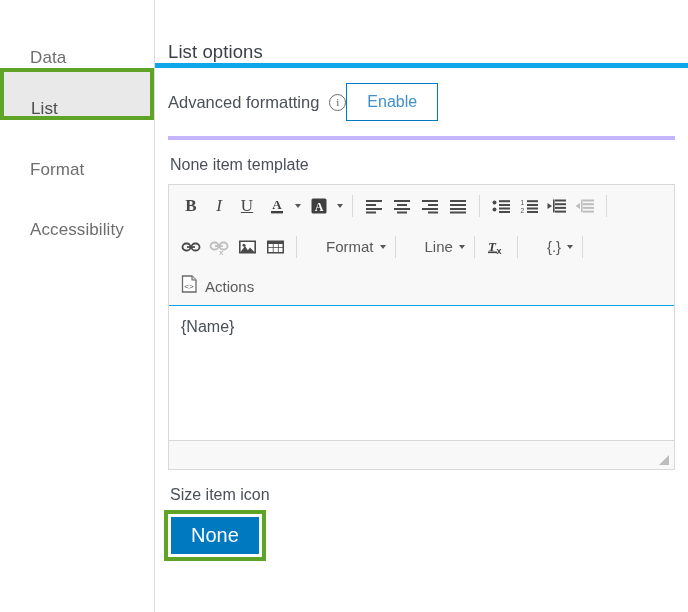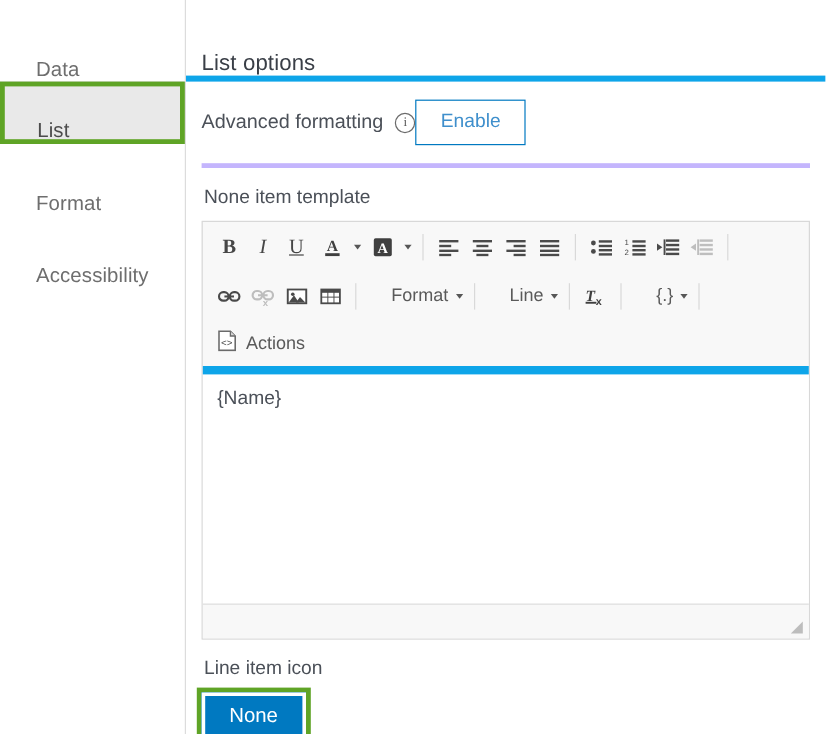--- a/index.html
+++ b/index.html
@@ -118,43 +118,43 @@
   .tb-combo { display: inline-flex; align-items: center; cursor: pointer; padding: 0 2px; }
   .tb-combo .tb-text { padding-right: 2px; margin-left: 16px; }
   .bold { font-weight: bold; font-size: 17px; font-family: "Liberation Serif", serif; }
   .ital { font-style: italic; font-size: 17px; font-family: "Liberation Serif", serif; }
   .undl { text-decoration: underline; font-size: 17px; font-family:"Liberation Serif", serif; }
   .src-btn { display:inline-flex; align-items:center; gap:7px; cursor:pointer; padding: 0 4px; }
   .src-label { font-size: 15px; color: #5a5a5a; }
 
   .edit-area {
     background: #fff;
-    border-top: 7px solid #0ea5e9;
+    border-top: 1px solid #0ea5e9;
     border-bottom: 1px solid #d8d8d8;
-    height: 199px;
+    height: 136px;
     padding: 12px 12px;
     font-size: 16px;
     color: #4b5058;
     overflow: hidden;
   }
   .edit-footer {
     height: 28px; background: #f8f8f8; position: relative;
   }
   .grip {
     position: absolute; right: 5px; bottom: 4px;
     width: 0; height: 0;
     border-left: 10px solid transparent;
     border-bottom: 10px solid #bdbdbd;
     cursor: nwse-resize;
   }
 
   
   .seg-group { display: flex; align-items: stretch; }
   .seg-btn {
-    font-size: 17px;
+    font-size: 20px;
     padding: 9px 22px;
     border: 1px solid #d5d5d5;
     background: #fff;
     color: #8a8a8a;
     cursor: pointer;
     display:flex; align-items:center; justify-content:center;
     font-family: "Liberation Sans", sans-serif;
   }
   .seg-btn.sel {
     background: #0079c1;
@@ -402,21 +402,21 @@
 
         <div class="edit-area">
           <span>{Name}</span>
         </div>
 
         <div class="edit-footer">
           <span class="grip"></span>
         </div>
       </div>
 
-      <div class="field-label">Line item icon</div>
+      <div class="field-label">Size item icon</div>
 
       <div class="seg-group">
         <button class="seg-btn sel">None</button>
       </div>
 
     </div>
   </div>
 </div>
 
 </body></html>

